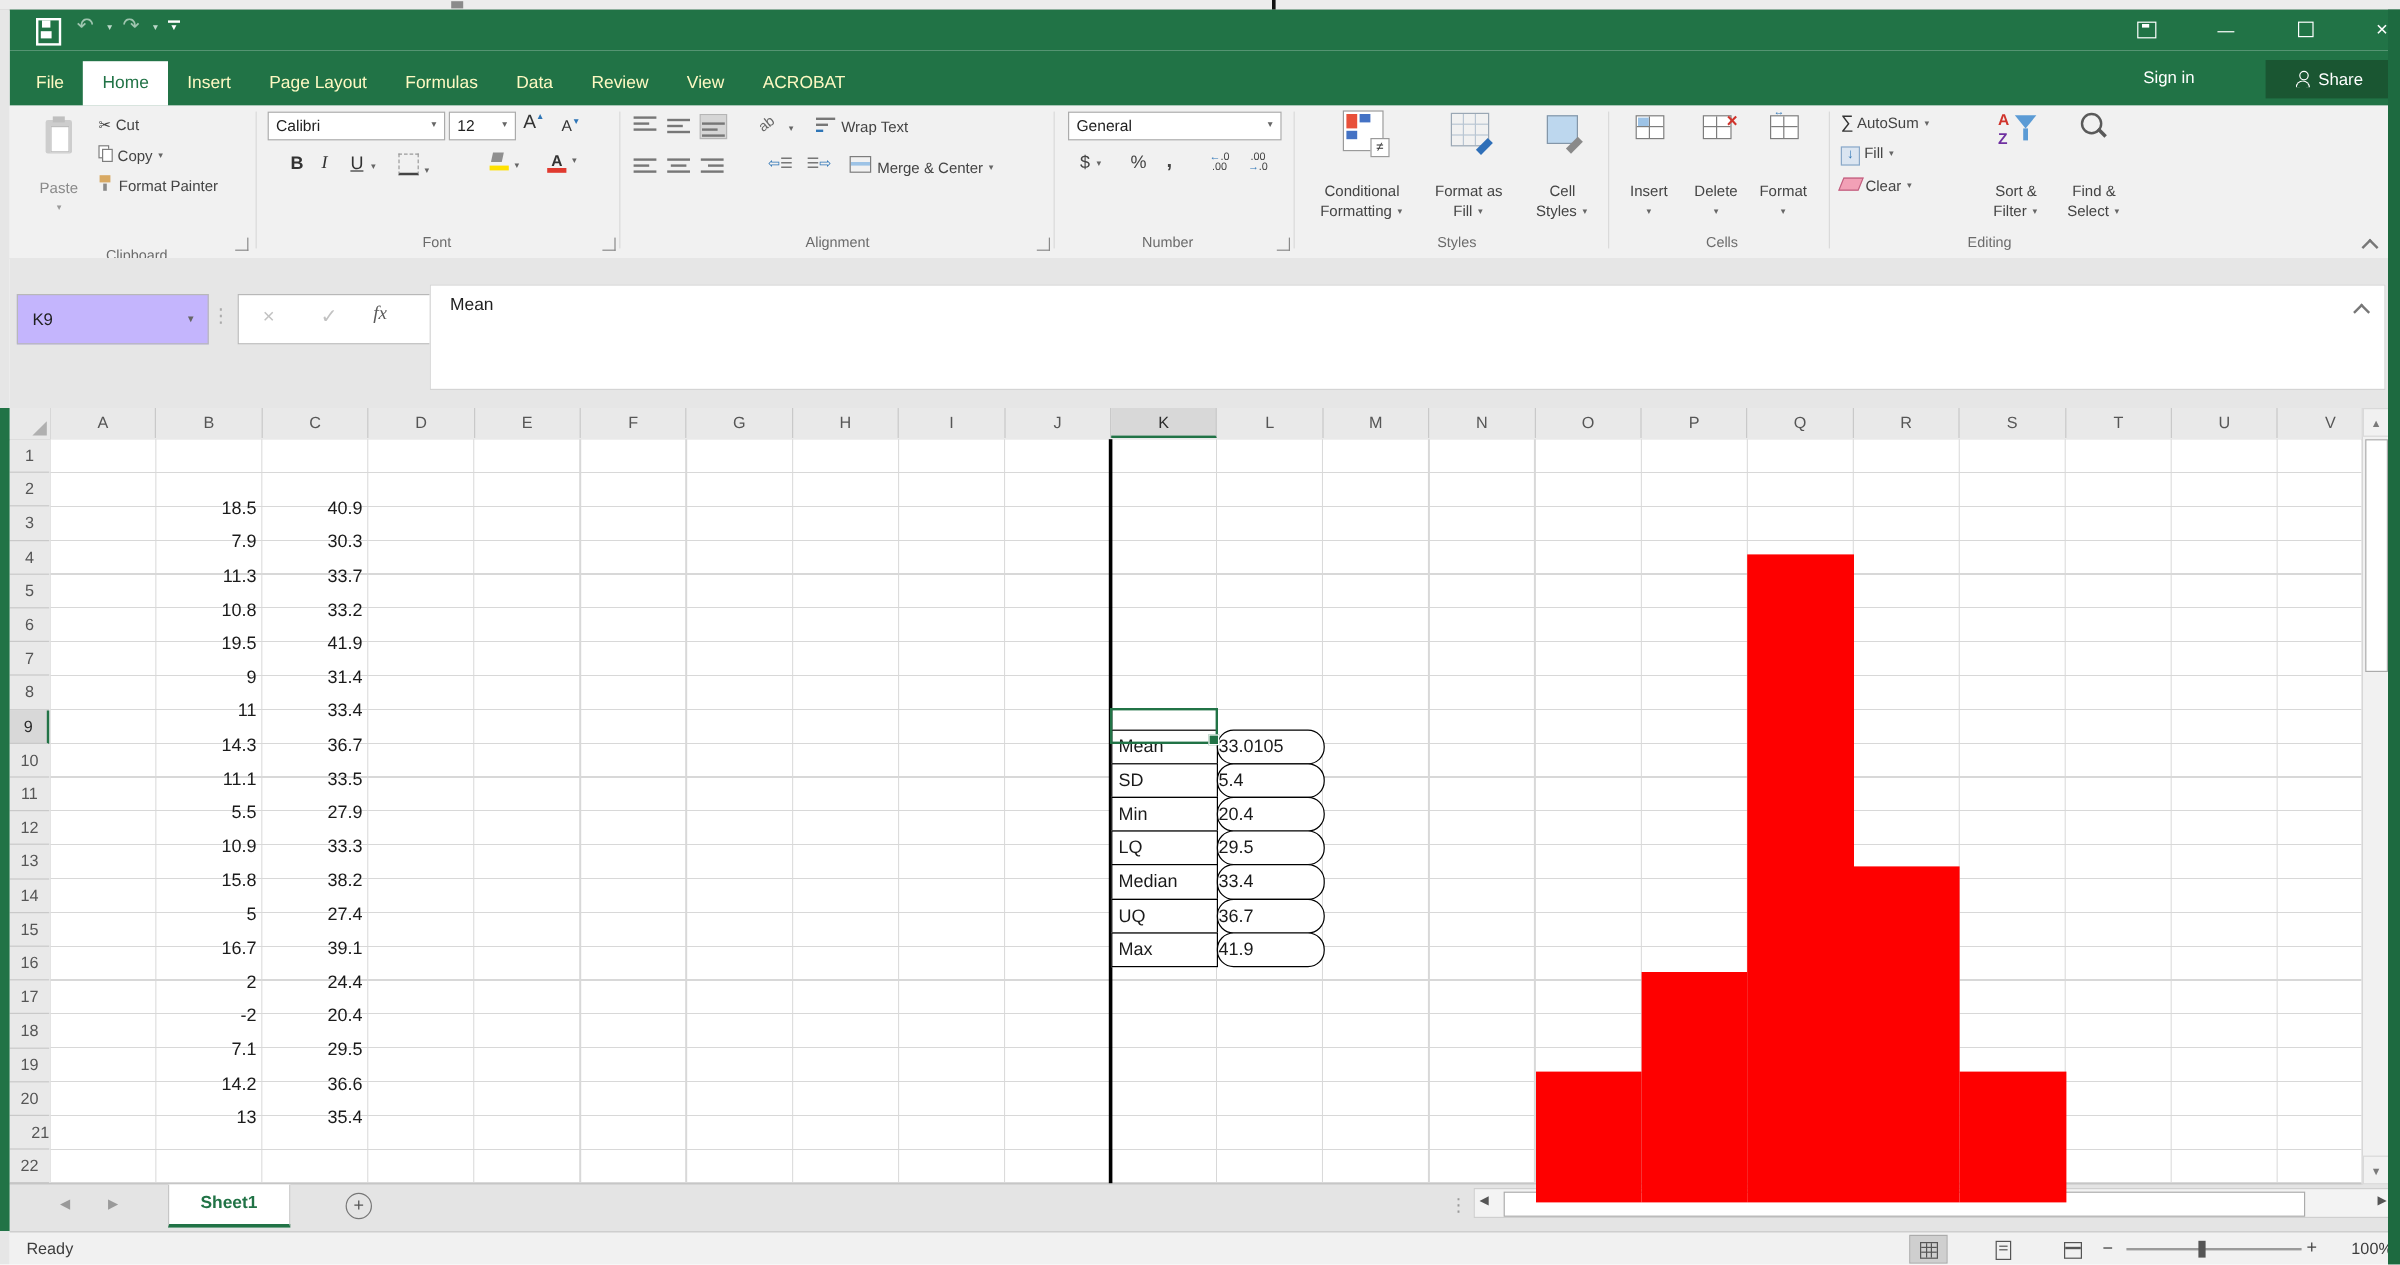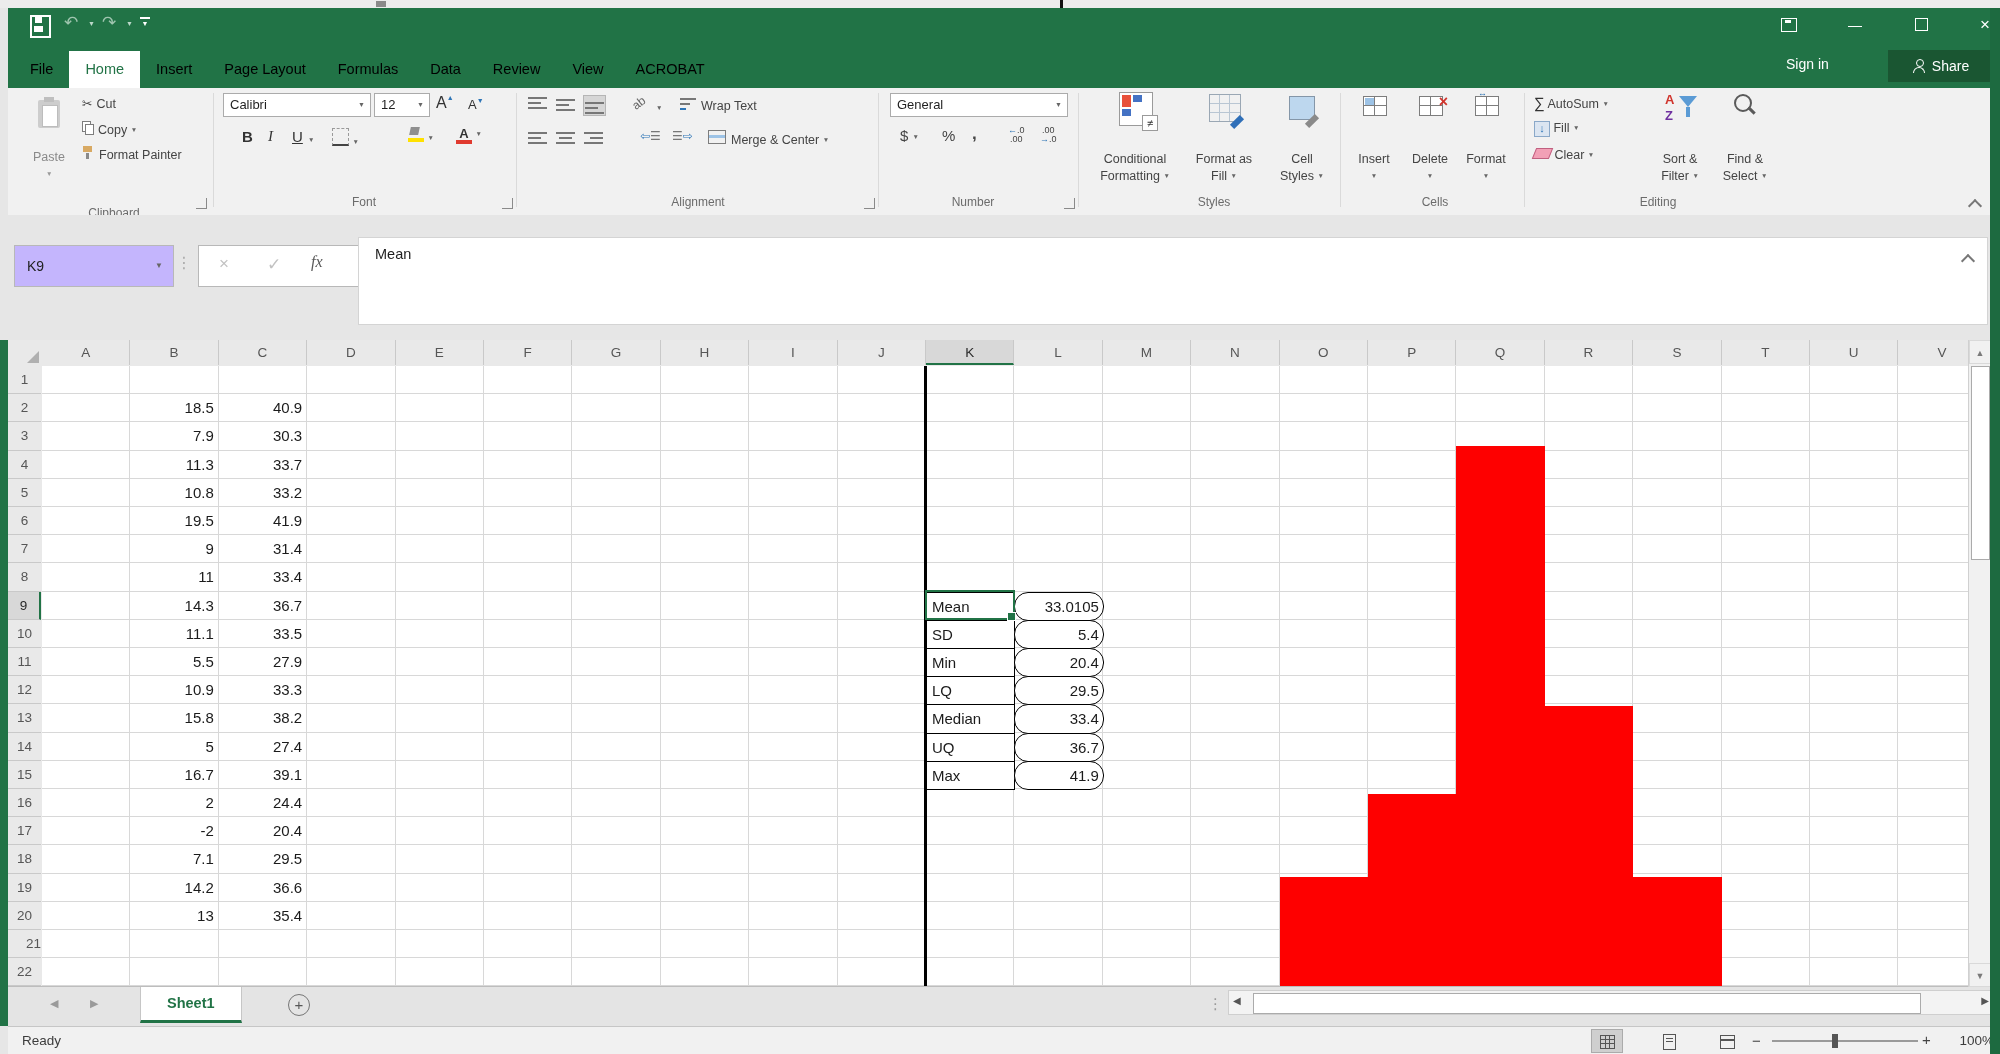--- a/index.html
+++ b/index.html
@@ -25,21 +25,21 @@
   .qat-caret{color:#bcd8c9;font-size:7px;top:12px;}
   .qat-custom{left:132px;top:9px;width:10px;border-top:2px solid #fff;color:#fff;font-size:7px;text-align:center;padding-top:1px;}
   .win-title{left:0;right:0;top:8px;text-align:center;font-size:14.5px;color:#fff;}
   .wc{top:6px;width:42px;height:22px;text-align:center;color:#fff;font-size:14px;line-height:22px;}
   .wc-ribbon-box{display:inline-block;width:14px;height:12px;border:1px solid #fff;position:relative;top:2px;}
   .wc-ribbon-box i{position:absolute;left:3px;top:1px;width:6px;height:3px;background:#fff;}
   .wc-max-box{display:inline-block;width:11px;height:11px;border:1px solid #fff;position:relative;top:1px;}
   
   .menubar{left:8px;top:42px;width:1992px;height:46px;background:#217346;}
   #menu-tabs{position:absolute;left:6px;bottom:0;display:flex;align-items:flex-end;height:46px;}
-  .mtab{padding:0 16px;line-height:37px;height:37px;font-size:14.5px;color:#000000;cursor:default;}
+  .mtab{padding:0 16px;line-height:37px;height:37px;font-size:14.5px;color:#fef9c3;cursor:default;}
   .mtab.active{background:#fff;color:#217346;}
   .tellme{left:862px;bottom:0;height:40px;line-height:40px;color:#fff;font-size:14.5px;}
   .bulb{display:inline-block;width:11px;height:11px;border:1.5px solid #fff;border-radius:50%;position:relative;top:1px;margin-right:8px;}
   .bulb:after{content:"";position:absolute;left:3px;top:11px;width:3px;height:3px;background:#fff;}
   .signin{left:1778px;top:14px;color:#fff;font-size:14px;}
   .share-btn{left:1880px;top:8px;width:106px;height:32px;background:#1a5632;color:#fff;font-size:14px;line-height:32px;text-align:center;}
   .person{display:inline-block;position:relative;width:12px;height:14px;margin-right:7px;top:2px;}
   .person:before{content:"";position:absolute;left:3px;top:0;width:6px;height:6px;border:1.5px solid #fff;border-radius:50%;}
   .person:after{content:"";position:absolute;left:0;top:8px;width:10px;height:5px;border:1.5px solid #fff;border-bottom:none;border-radius:6px 6px 0 0;}
   
@@ -127,21 +127,21 @@
   .rowh.sel{background:#d8d8d8;border-right:2px solid #217346;color:#2b2b2b;}
   
   .grid-bg{left:42px;top:366px;width:1926px;height:620.4px;background-color:#fff;
     background-image:repeating-linear-gradient(to right,transparent 0,transparent 87.4px,#d8d8d8 87.4px,#d8d8d8 88.4px),
                      repeating-linear-gradient(to bottom,transparent 0,transparent 27.2px,#d8d8d8 27.2px,#d8d8d8 28.2px);}
   .cellv{position:absolute;width:83.4px;height:28.2px;line-height:28.2px;text-align:right;font-size:15px;color:#1b1b1b;z-index:4;}
   .thick-line{left:923.5px;top:366px;width:3.5px;height:620.4px;background:#000;z-index:2;}
   .bar{position:absolute;background:#fe0000;z-index:3;}
   .stat-cell{position:absolute;height:29.2px;background:#fff;border:1.2px solid #000;box-sizing:border-box;font-size:15px;line-height:27px;color:#1b1b1b;z-index:5;}
   .stat-label{padding-left:5px;}
-  .stat-value{text-align:right;padding-right:4px;border-radius:14px;}
+  .stat-value{text-align:left;padding-right:4px;border-radius:14px;}
   .sel-cell{left:924.5px;top:590.4px;width:90px;height:30px;border:2.2px solid #217346;box-sizing:border-box;z-index:6;}
   .sel-handle{position:absolute;right:-3px;bottom:-3px;width:7px;height:7px;background:#217346;border:1px solid #fff;}
   
   .vscroll{left:1968px;top:340px;width:22px;height:647px;background:#f1f1f1;border-left:1px solid #d0d0d0;z-index:7;}
   .vs-up{position:absolute;left:0;top:0;width:22px;height:24px;text-align:center;line-height:24px;font-size:9px;color:#7a7a7a;background:#f1f1f1;border:1px solid #d9d9d9;box-sizing:border-box;}
   .vs-thumb{position:absolute;left:2px;top:26px;width:17px;height:192px;background:#fff;border:1px solid #ababab;}
   .vs-down{position:absolute;left:0;bottom:0;width:22px;height:24px;text-align:center;line-height:24px;font-size:9px;color:#7a7a7a;background:#f1f1f1;border:1px solid #d9d9d9;box-sizing:border-box;}
   
   .tabbar{left:8px;top:986px;width:1992px;height:40px;background:#e4e4e4;border-top:1px solid #bdbdbd;}
   .nav-arrow{position:absolute;top:10px;font-size:11px;color:#9a9a9a;}
@@ -390,21 +390,21 @@
       <div class="rowh" style="top: 423px;">16</div>
       <div class="rowh" style="top: 451.2px;">17</div>
       <div class="rowh" style="top: 479.4px;">18</div>
       <div class="rowh" style="top: 507.6px;">19</div>
       <div class="rowh" style="top: 535.8px;">20</div>
       <div class="rowh" style="top: 564px; text-align: right;">21</div>
       <div class="rowh" style="top: 592.2px;">22</div>
     </div>
   <div class="abs grid-bg"></div>
   <div class="abs thick-line"></div>
-  <div class="abs" id="dyn" style="left:0;top:0;width:2000px;height:812px;pointer-events:none;">
+  <div class="abs" id="dyn" style="left:0;top:16px;width:2000px;height:812px;pointer-events:none;">
       <div class="cellv" style="left: 130.4px; top: 394.2px;">18.5</div>
       <div class="cellv" style="left: 218.8px; top: 394.2px;">40.9</div>
       <div class="cellv" style="left: 130.4px; top: 422.4px;">7.9</div>
       <div class="cellv" style="left: 218.8px; top: 422.4px;">30.3</div>
       <div class="cellv" style="left: 130.4px; top: 450.6px;">11.3</div>
       <div class="cellv" style="left: 218.8px; top: 450.6px;">33.7</div>
       <div class="cellv" style="left: 130.4px; top: 478.8px;">10.8</div>
       <div class="cellv" style="left: 218.8px; top: 478.8px;">33.2</div>
       <div class="cellv" style="left: 130.4px; top: 507px;">19.5</div>
       <div class="cellv" style="left: 218.8px; top: 507px;">41.9</div>

